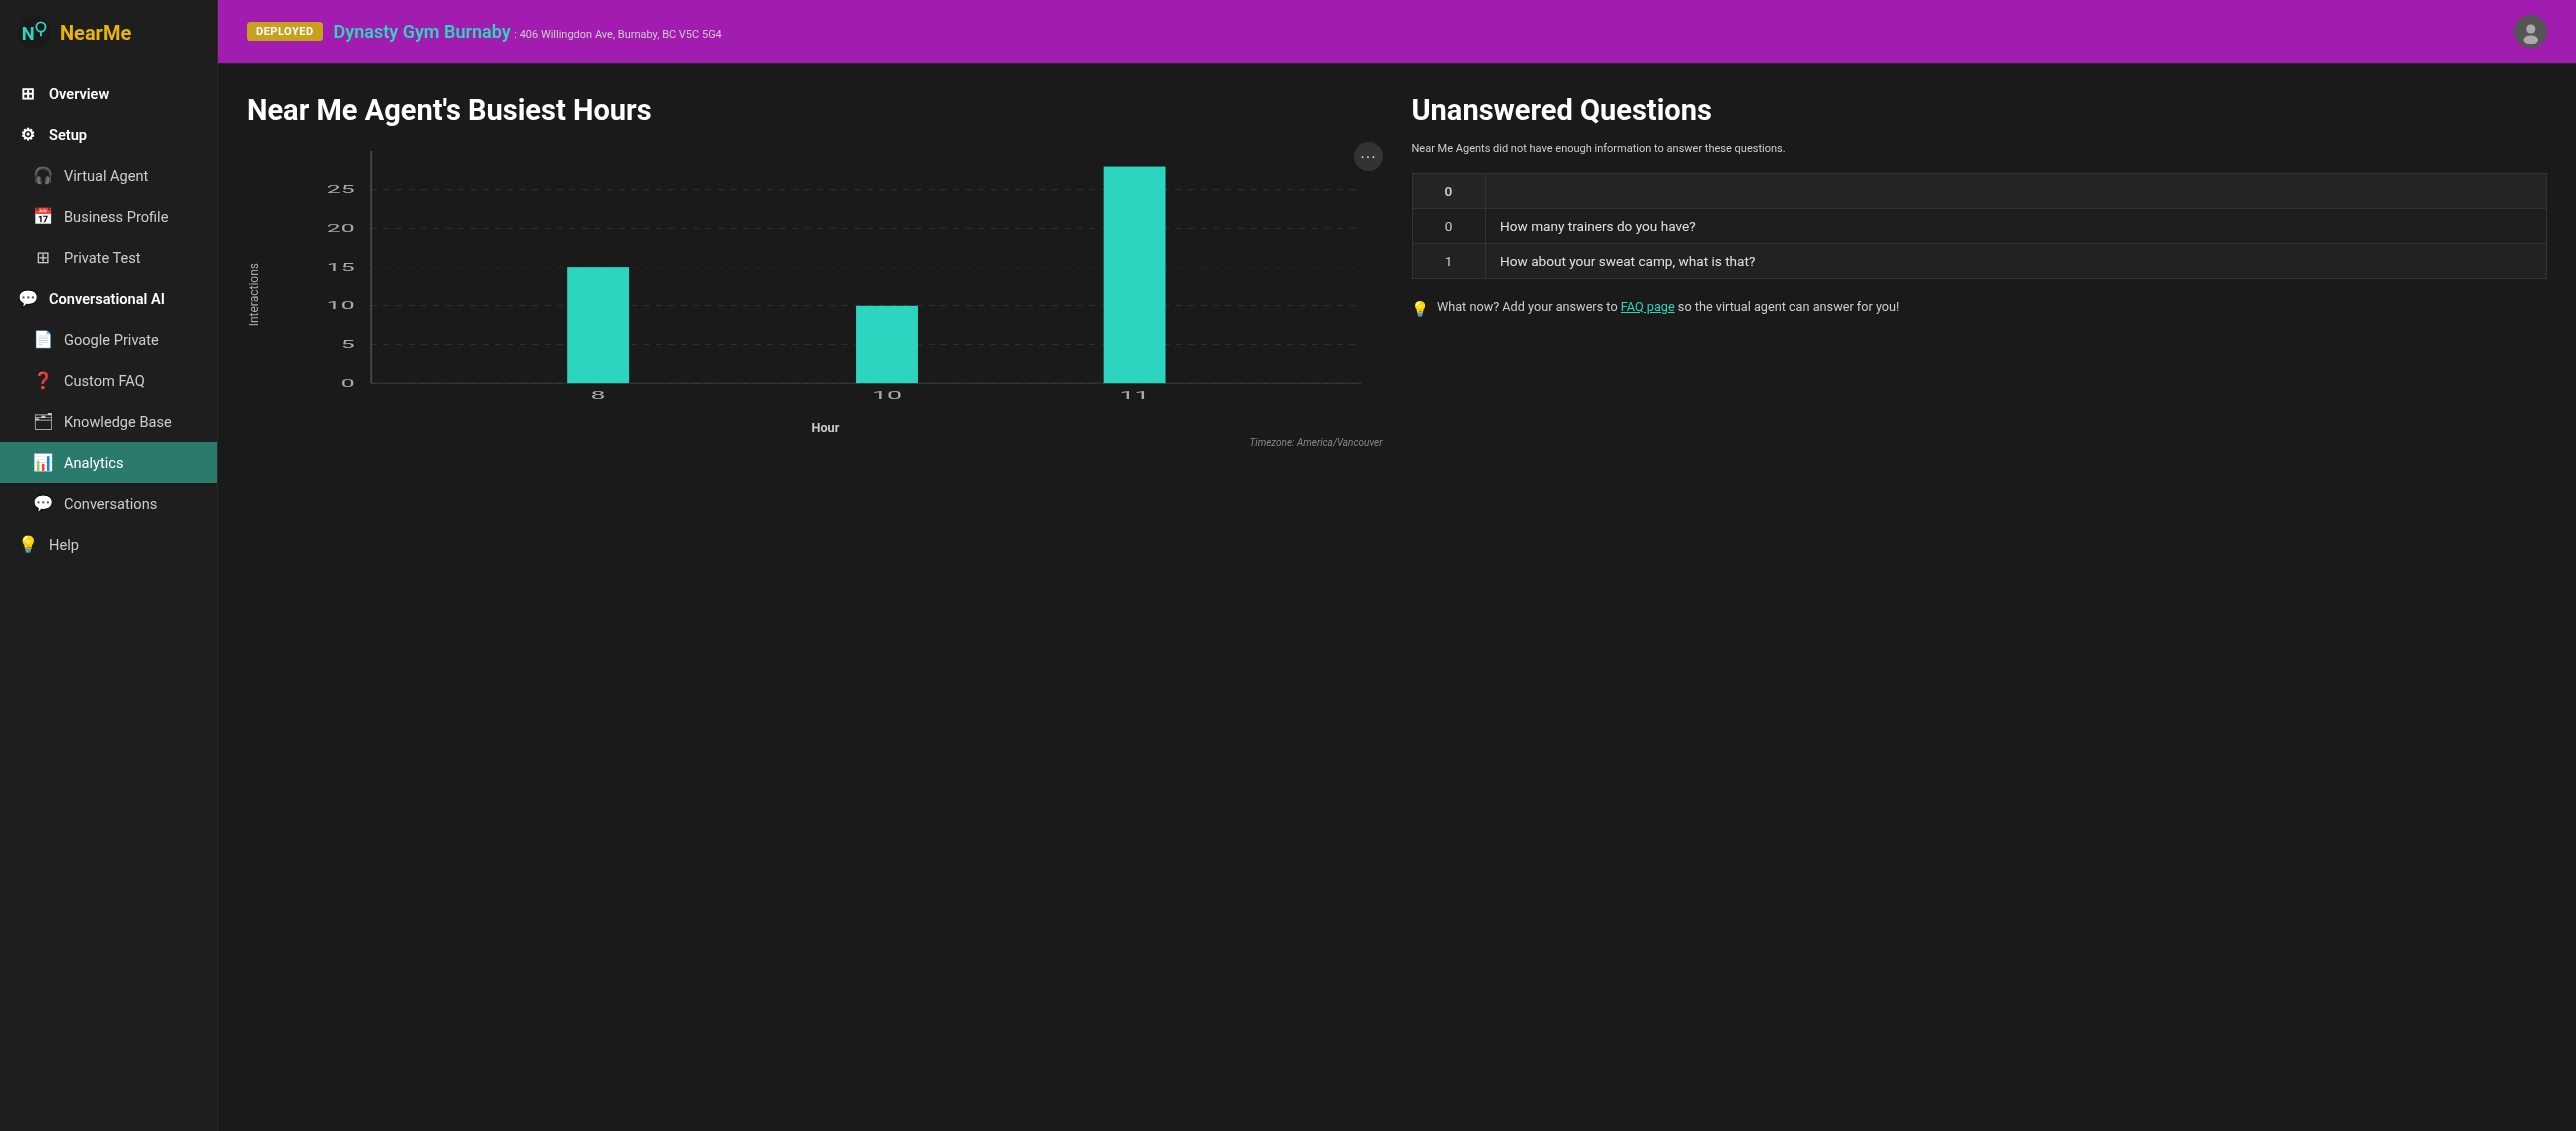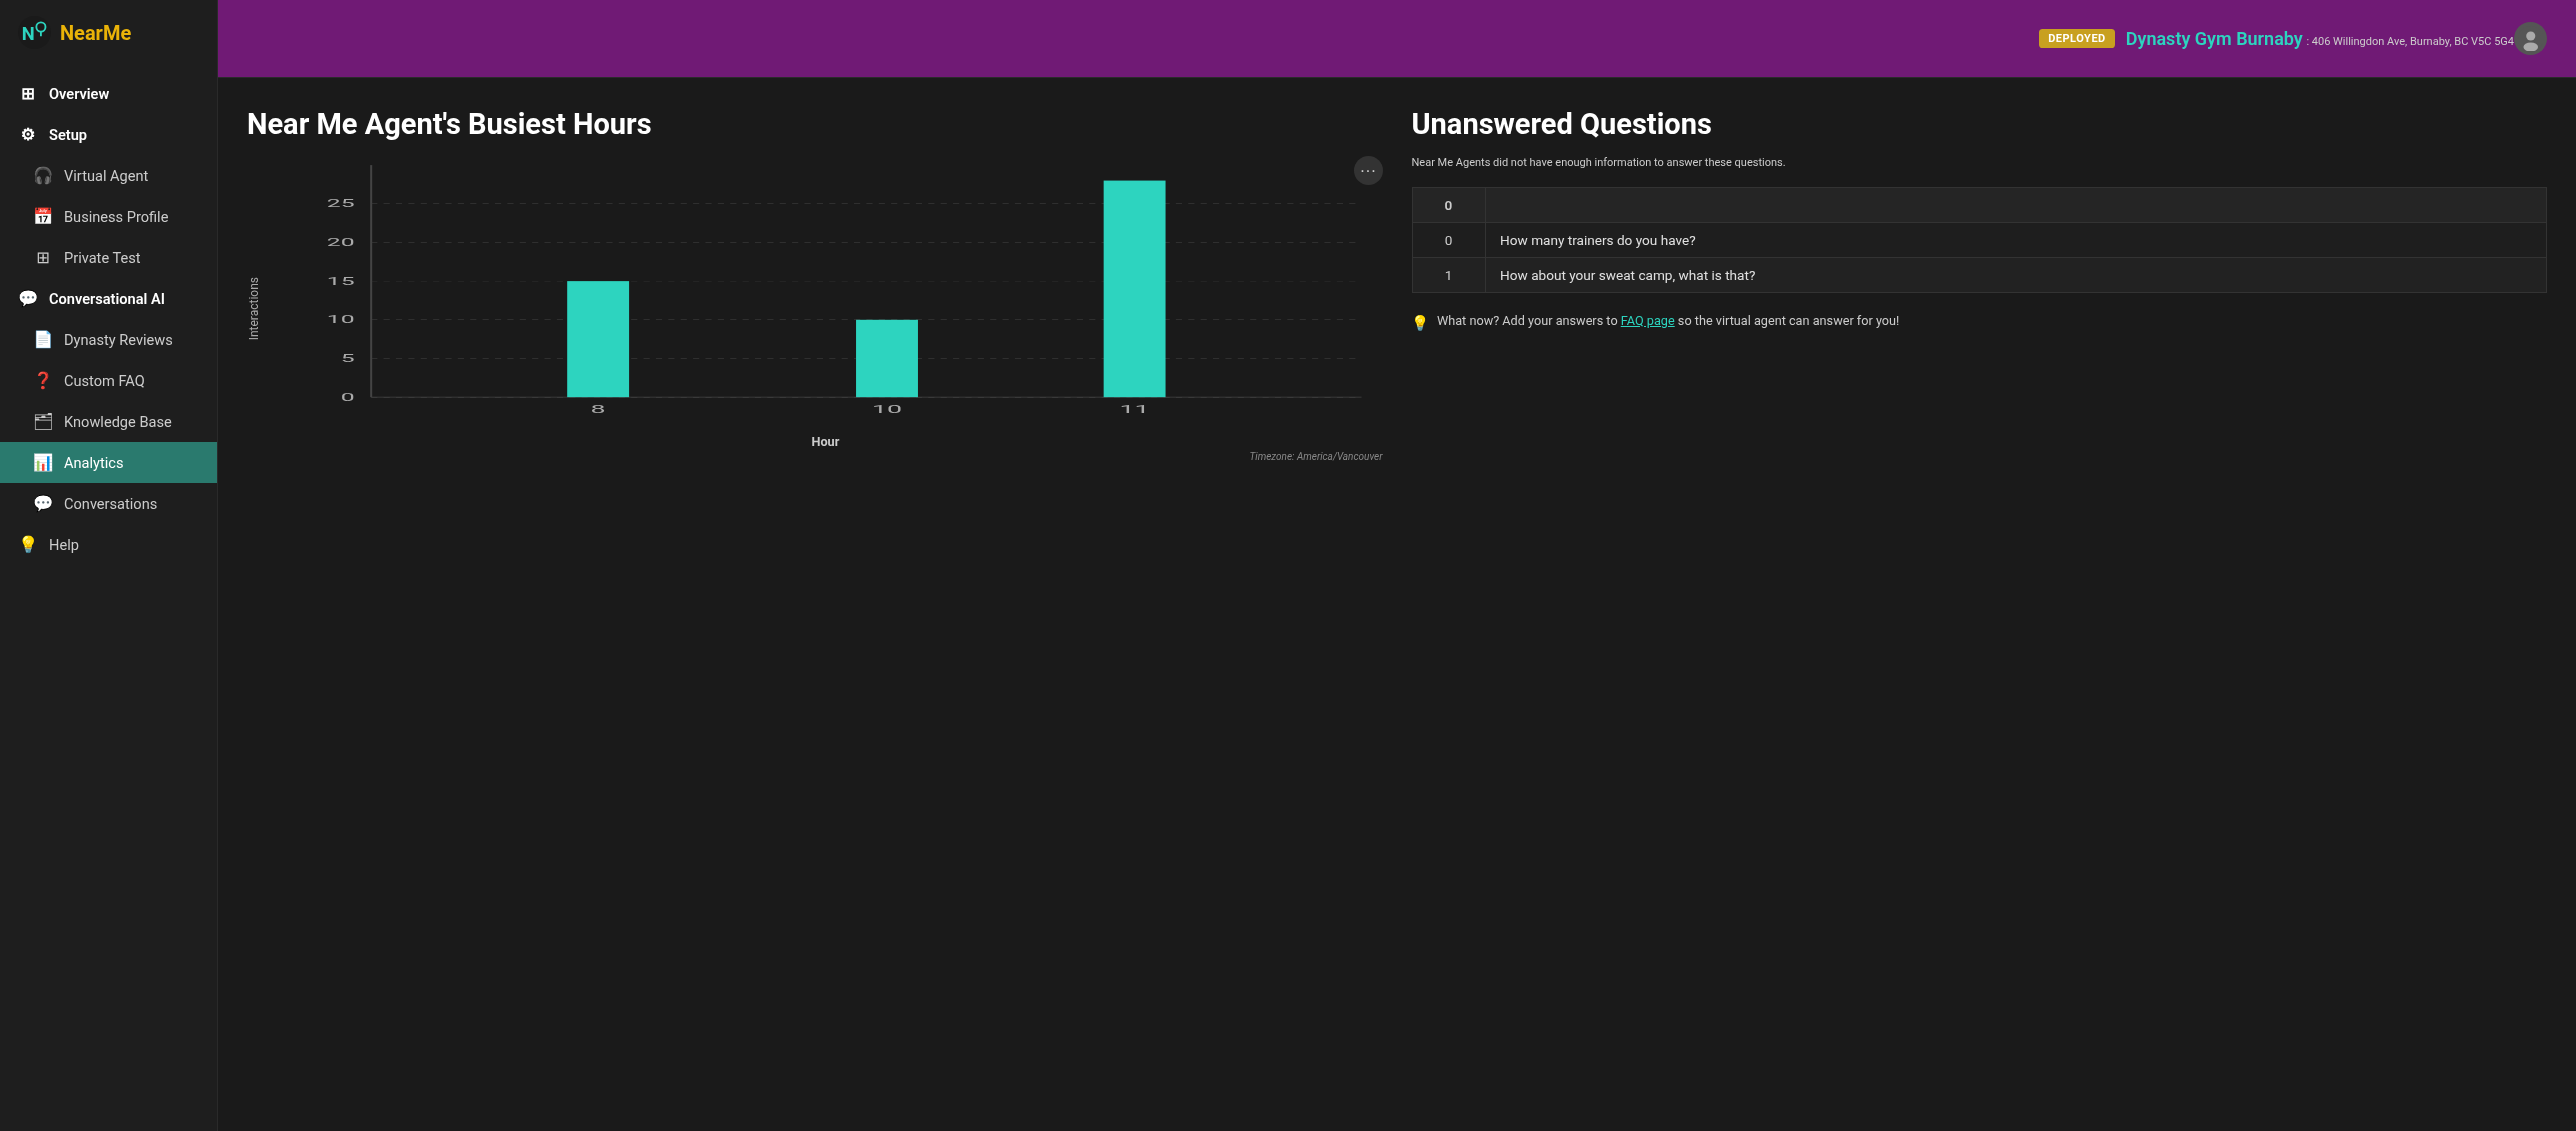--- a/index.html
+++ b/index.html
@@ -81,23 +81,23 @@
       flex: 1;
       display: flex;
       flex-direction: column;
       overflow: hidden;
     }
 
     
     #header {
       display: flex;
       align-items: center;
-      justify-content: flex-end;
-      padding: 22px 29px;
-      background: #701a75;
+      justify-content: space-between;
+      padding: 15px 29px;
+      background: #a21caf;
       border-bottom: 0.9px solid #2a2a2a;
     }
     .header-left {
       display: flex;
       align-items: center;
       gap: 11px;
     }
     .deployed-badge {
       background: #c8a020;
       color: #ffffff;
@@ -332,21 +332,21 @@
       <span>Private Test</span>
     </div>
 
     <div class="nav-item section-header">
       <span class="nav-icon">💬</span>
       <span>Conversational AI</span>
     </div>
 
     <div class="nav-item" style="padding-left:33px">
       <span class="nav-icon">📄</span>
-      <span>Dynasty Reviews</span>
+      <span>Google Private</span>
     </div>
 
     <div class="nav-item" style="padding-left:33px">
       <span class="nav-icon">❓</span>
       <span>Custom FAQ</span>
     </div>
 
     <div class="nav-item" style="padding-left:33px">
       <span class="nav-icon">🗂</span>
       <span>Knowledge Base</span>

